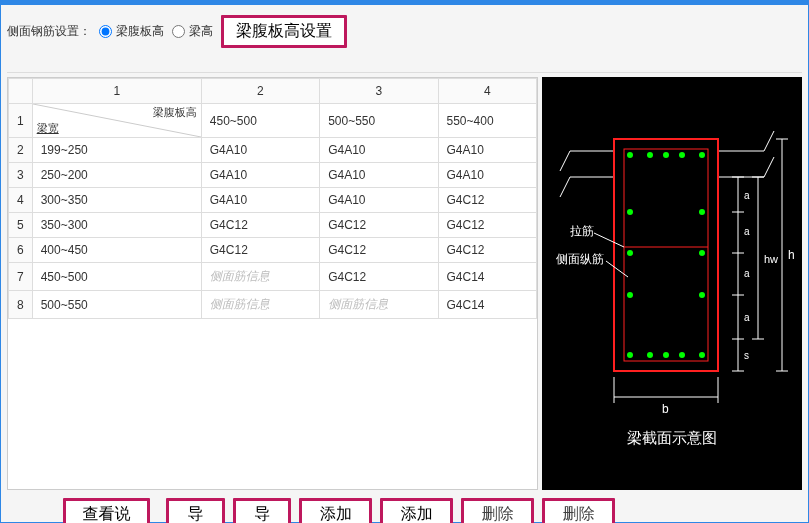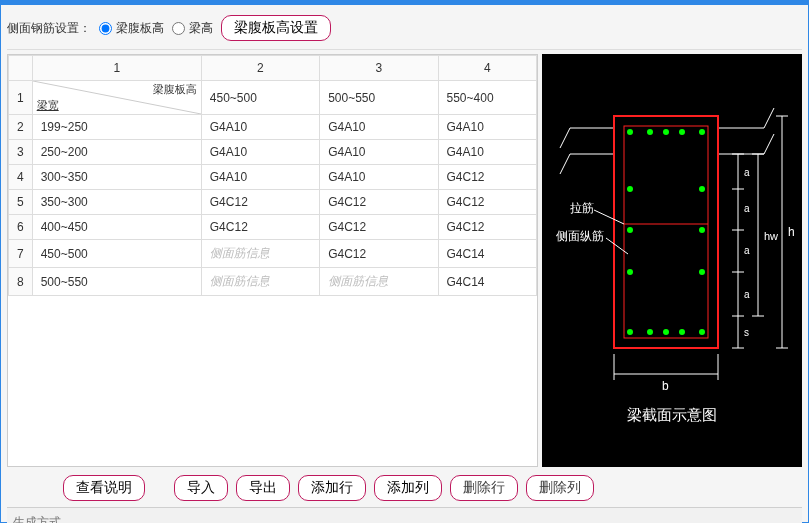--- a/index.html
+++ b/index.html
@@ -1,24 +1,24 @@
 <!DOCTYPE html>
 <html><head>
 <meta charset="utf-8">
 <style>
   * { box-sizing: border-box; }
   html, body { margin:0; padding:0; font-family: "Microsoft YaHei", Arial, sans-serif; font-size:12px; color:#333; }
   .window { width:809px; height:523px; background:#f5f5f5; display:flex; flex-direction:column; border:1px solid #2e87e6; }
   .titlebar { background:#2e87e6; height:18px; color:#fff; font-size:11px; padding:2px 6px; display:flex; align-items:center; }
   .body { flex:1; display:flex; flex-direction:column; padding:6px 6px 4px 6px; }
-  .toprow { display:flex; align-items:center; gap:8px; padding:4px 0 8px 0; border-bottom:1px solid #ddd; }
+  .toprow { display:flex; align-items:center; gap:8px; padding:4px 0 24px 0; border-bottom:1px solid #ddd; }
   .label { font-size:12px; }
   .radio-opt { display:flex; align-items:center; gap:4px; }
   .radio-opt input { margin:0; }
-  .btn { background:#fff; border:1px solid #be185d; border-radius:10px; padding:3px 12px; cursor:pointer; font-size:14px; }
+  .btn { background:#fff; border:3px solid #be185d; border-radius:1px; padding:3px 12px; cursor:pointer; font-size:16px; }
   .btn:disabled { color:#404040; cursor:not-allowed; }
   .midrow { flex:1; display:flex; gap:4px; overflow:hidden; padding-top:4px;}
   .tablewrap { flex:1; background:#fff; border:1px solid #ccc; overflow:auto; }
   table { border-collapse:collapse; width:100%; }
   th, td { border:1px solid #ddd; padding:5px 8px; text-align:left; font-size:12px; background:#fff; }
   th { background:#fafafa; font-weight:normal; }
   td.rowhead { background:#fafafa; text-align:center; width:22px; }
   .diagcell { position:relative; height:34px; min-width:110px; }
   .diagcell svg { position:absolute; inset:0; width:100%; height:100%; }
   .diagcell .t { position:absolute; right:4px; top:1px; font-size:11px; }

